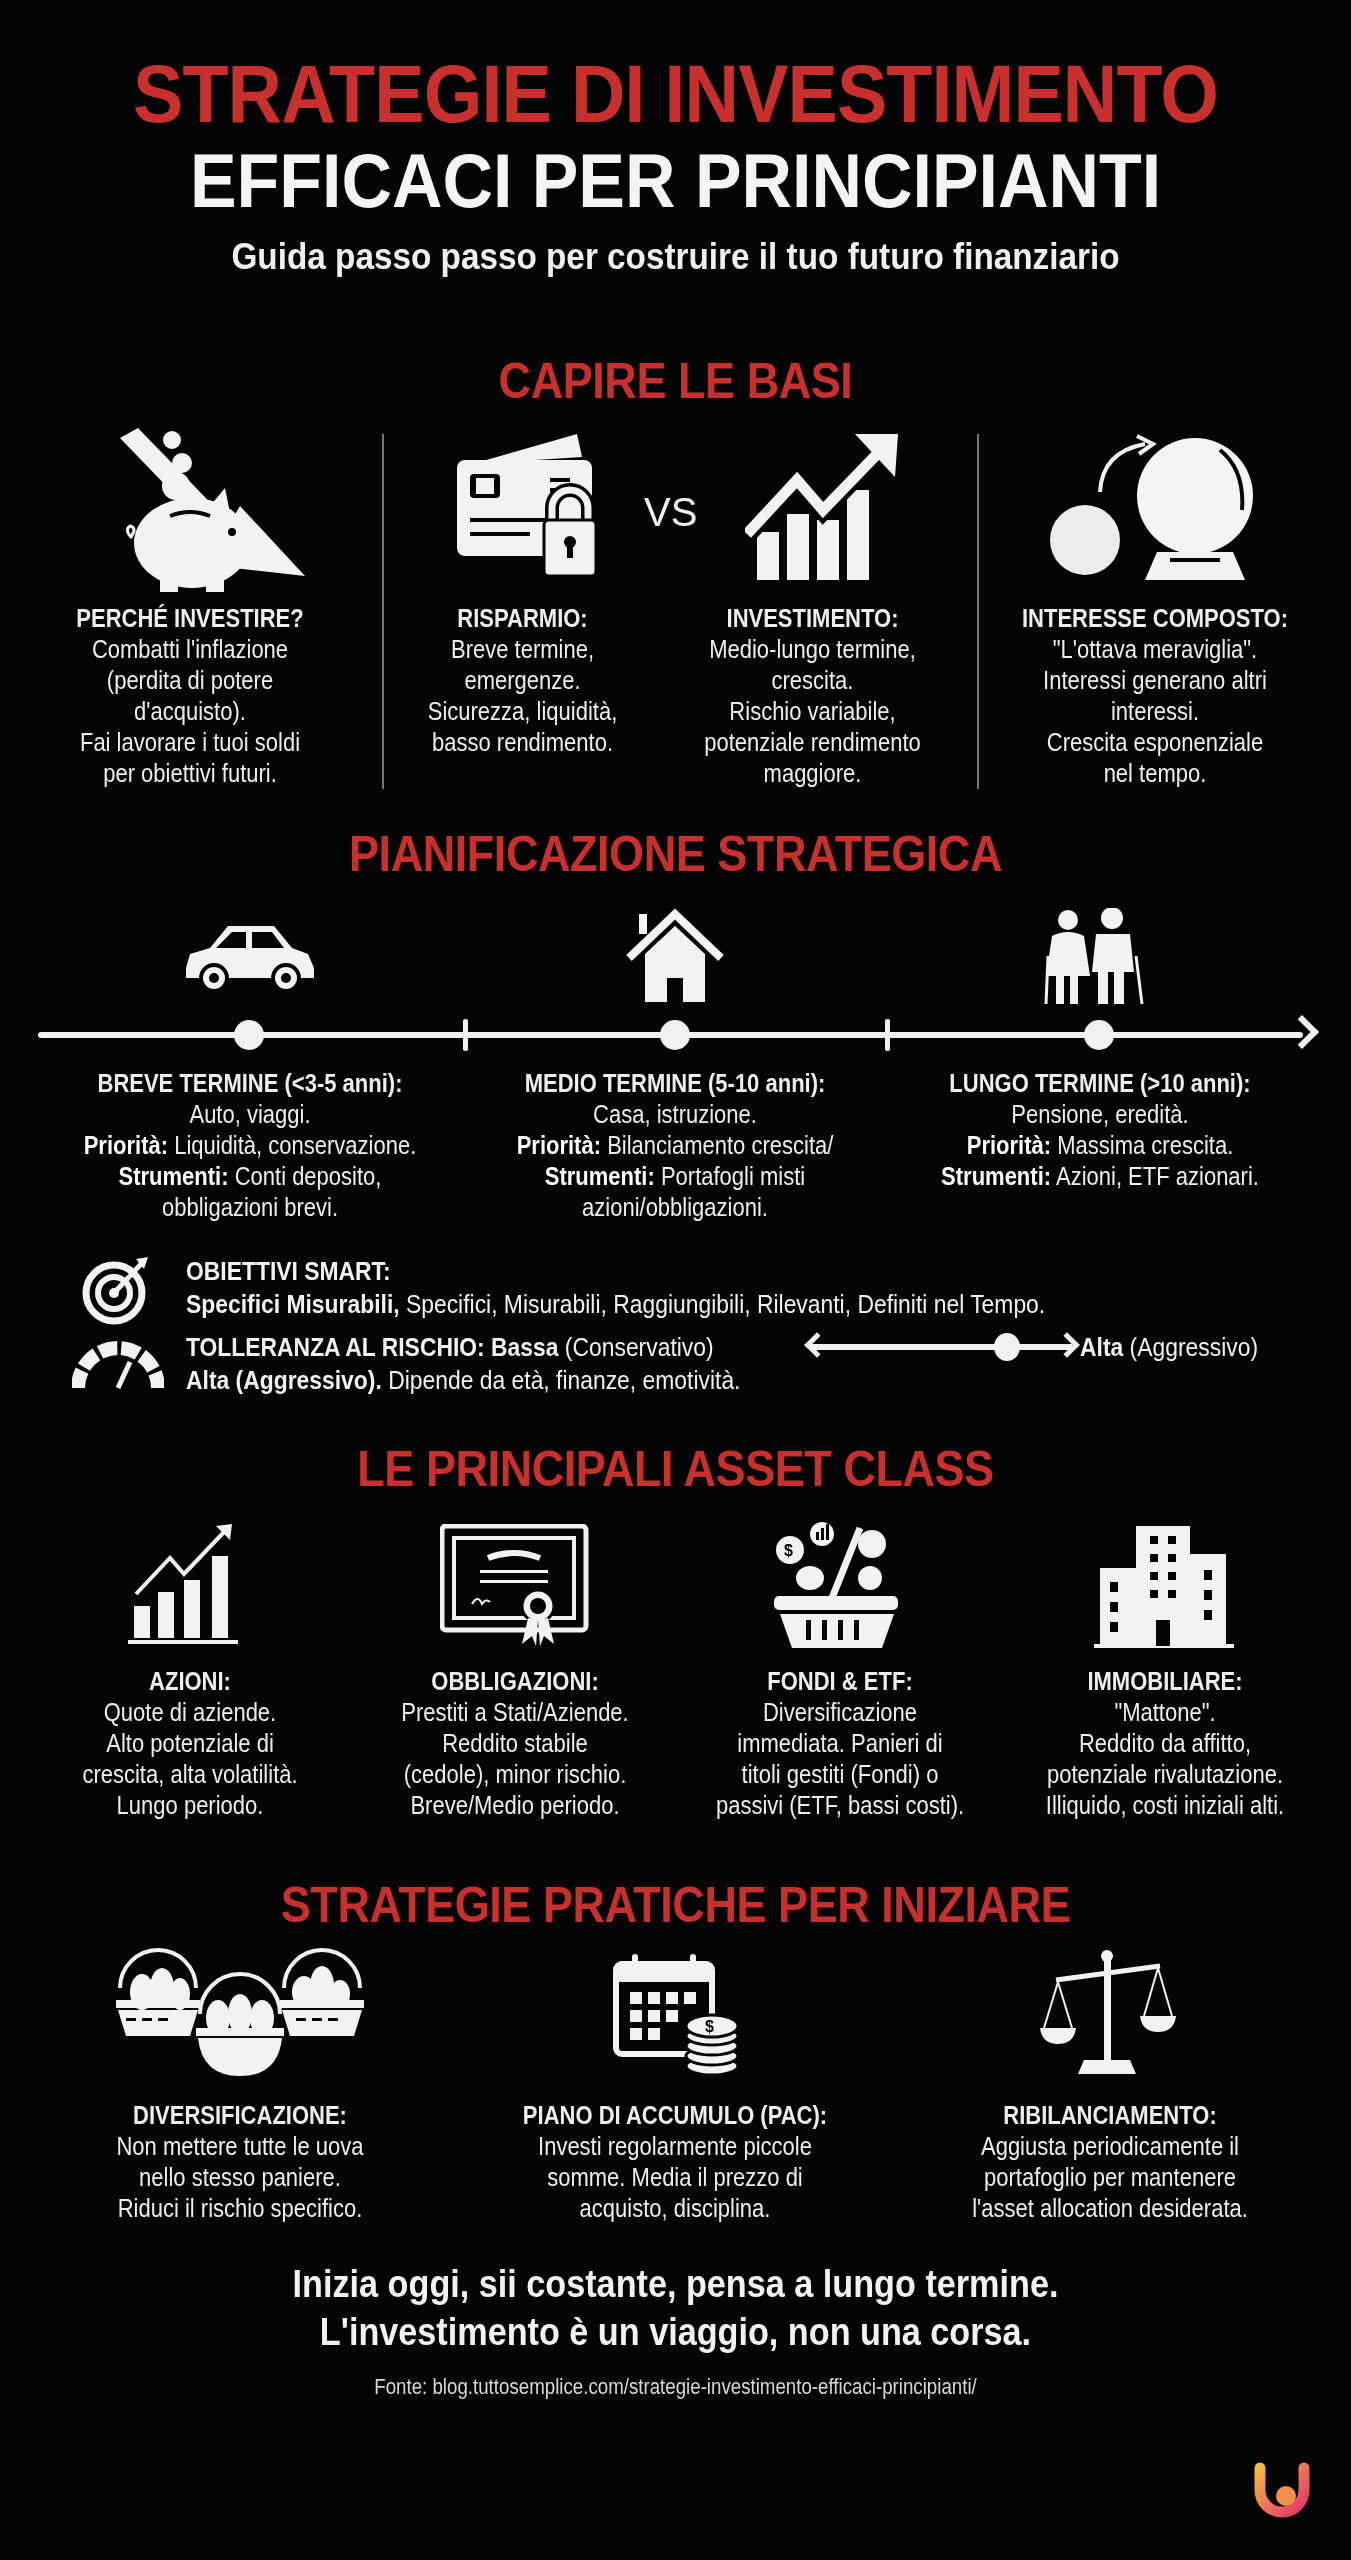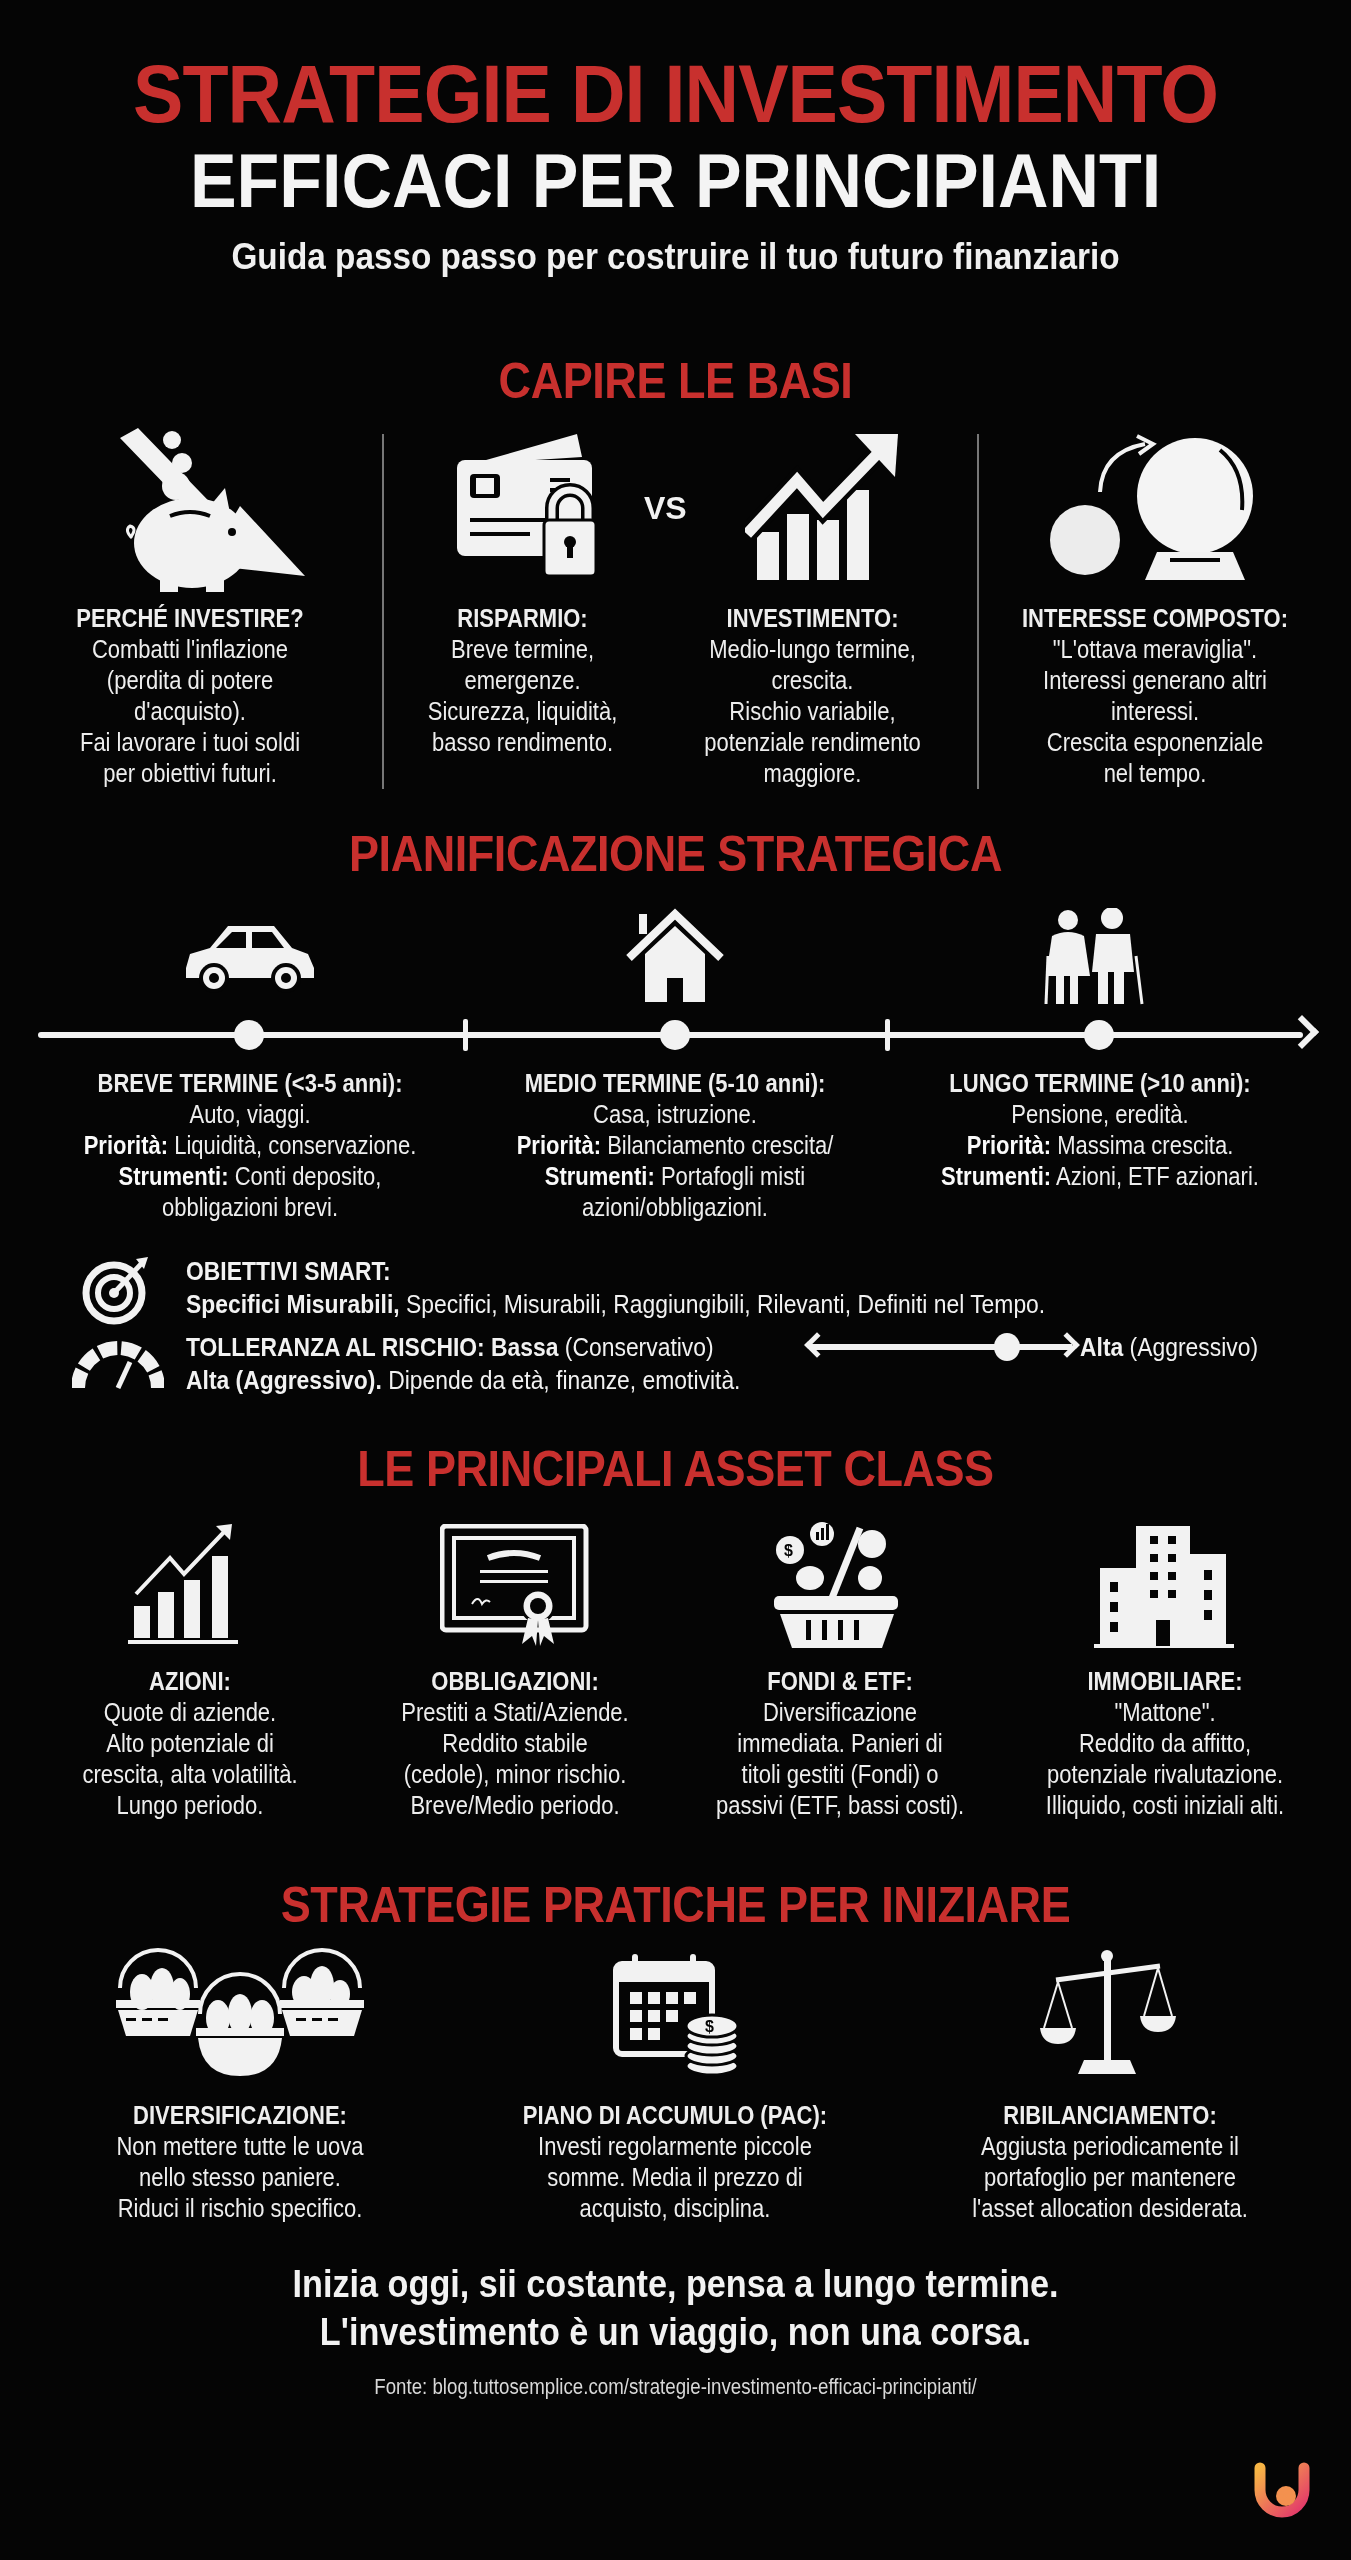--- a/index.html
+++ b/index.html
@@ -66,21 +66,21 @@
     <rect x="18" y="86" width="85" height="4" fill="#050505"></rect>
     <rect x="18" y="100" width="60" height="4" fill="#050505"></rect>
     <path d="M100 90 v-14 a18 18 0 0 1 36 0 v14" stroke="#050505" stroke-width="14" fill="none"></path>
     <path d="M100 90 v-14 a18 18 0 0 1 36 0 v14" stroke="#f2f2f2" stroke-width="7" fill="none"></path>
     <rect x="92" y="88" width="52" height="56" rx="5" fill="#f2f2f2" stroke="#050505" stroke-width="3"></rect>
     <circle cx="118" cy="110" r="6" fill="#050505"></circle>
     <rect x="115" y="112" width="6" height="14" fill="#050505"></rect>
   </svg>
 </div>
 
-<div class="abs" style="left:644px; top:490px; font-size:32px; font-weight:700; color:#f2f2f2;">VS</div>
+<div class="abs" style="left:644px; top:490px; font-size:40px; font-weight:400; color:#f2f2f2;">VS</div>
 
 <div class="abs icon" style="left:745px; top:432px;">
   <svg width="155" height="150" viewBox="0 0 155 150">
     <rect x="12" y="100" width="22" height="48" fill="#f2f2f2"></rect>
     <rect x="42" y="82" width="22" height="66" fill="#f2f2f2"></rect>
     <rect x="72" y="88" width="22" height="60" fill="#f2f2f2"></rect>
     <rect x="102" y="58" width="22" height="90" fill="#f2f2f2"></rect>
     <polyline points="2,102 52,48 78,78 140,14" stroke="#050505" stroke-width="20" fill="none"></polyline>
     <polyline points="2,102 52,48 78,78 138,16" stroke="#f2f2f2" stroke-width="11" fill="none"></polyline>
     <path d="M110 2 L153 2 L150 45 Z" fill="#f2f2f2"></path>

